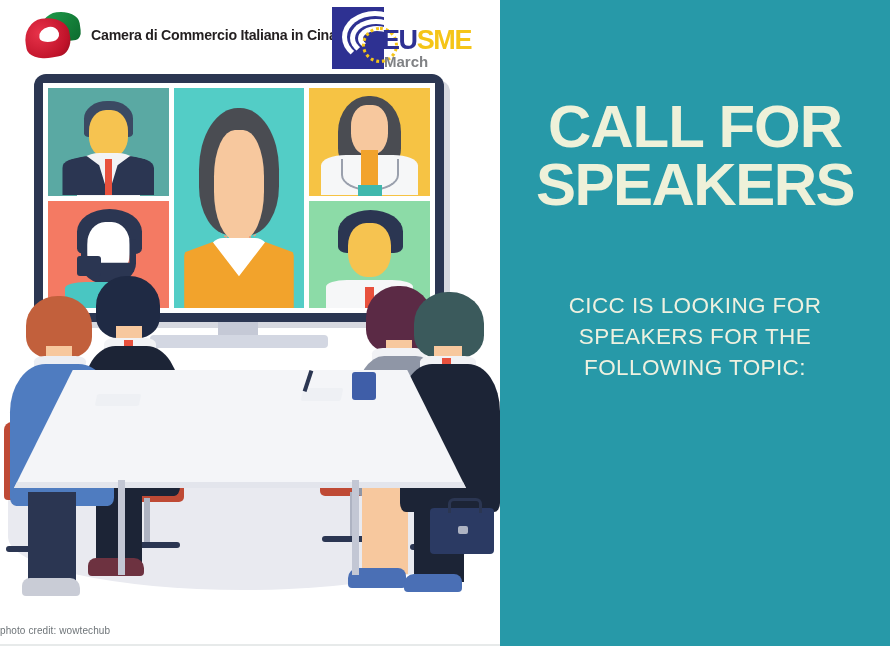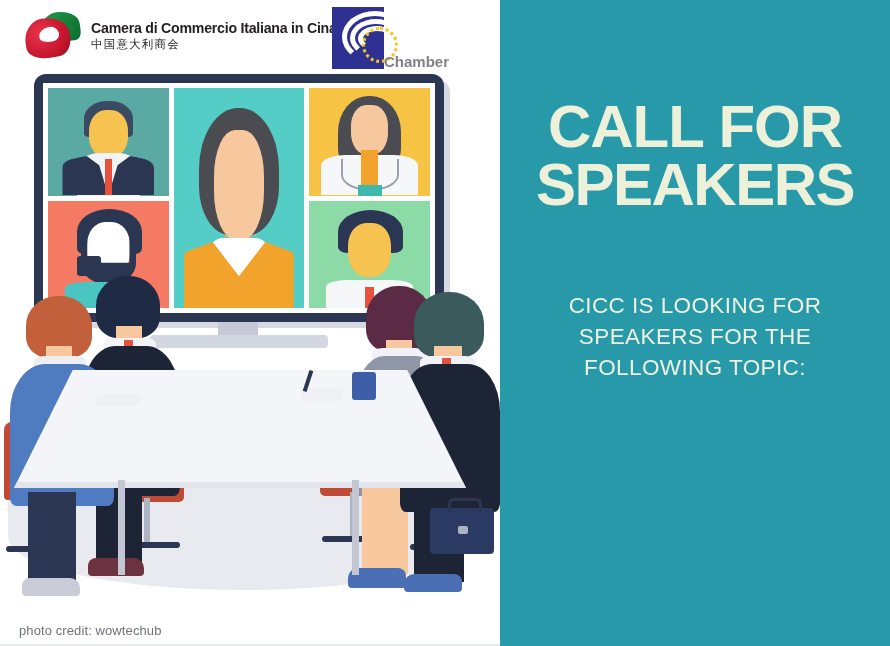--- a/index.html
+++ b/index.html
@@ -188,21 +188,21 @@
   #credit-bar {
     position: absolute;
     left: 0; top: 615px;
     width: 500px; height: 31px;
     background: #ffffff;
     border-top: 1px solid #ffffff;
     border-bottom: 2px solid #e7eaea;
     display: flex; align-items: center;
   }
   #credit-text {
-    font-size: 13px; color: #6e7478; padding-left: 19px;
+    font-size: 10px; color: #6e7478; padding-left: 0;
     letter-spacing: 0.1px;
   }
 
   
   #right-panel {
     position: absolute;
     left: 500px; top: 0;
     width: 390px; height: 646px;
     background: #2799a8;
     text-align: center;
@@ -243,31 +243,31 @@
     <div id="logo-strip">
 
       <div id="cicc-logo">
         <div class="cicc-mark">
           <div class="swoosh-green"></div>
           <div class="swoosh-red"></div>
           <div class="swoosh-inner"></div>
         </div>
         <div class="cicc-text">
           <div class="cicc-l1">Camera di Commercio Italiana in Cina</div>
-          <div class="cicc-l2">中国意大利商会</div>
         </div>
       </div>
 
       <div id="eusme-logo">
         <div class="eusme-square"></div>
         <div class="eusme-arc a1"></div>
         <div class="eusme-arc a2"></div>
         <div class="eusme-arc a3"></div>
         <div class="eusme-dots"></div>
-        <div class="eusme-centre">Chamber</div>
+        <div class="eusme-word"><span class="eu">EU</span><span class="sme">SME</span></div>
+        <div class="eusme-centre">March</div>
       </div>
     </div>
 
     <div id="illustration">
 
       <div class="floor"></div>
 
       <div class="mon-shadow"></div>
       <div class="mon-neck"></div>
       <div class="mon-base"></div>

